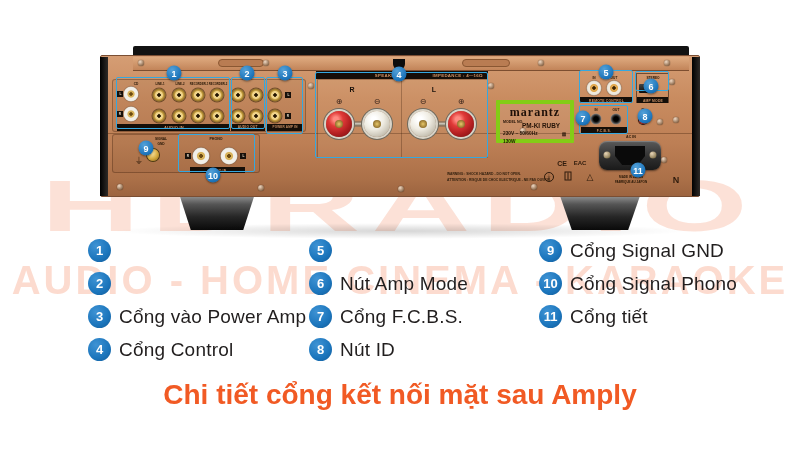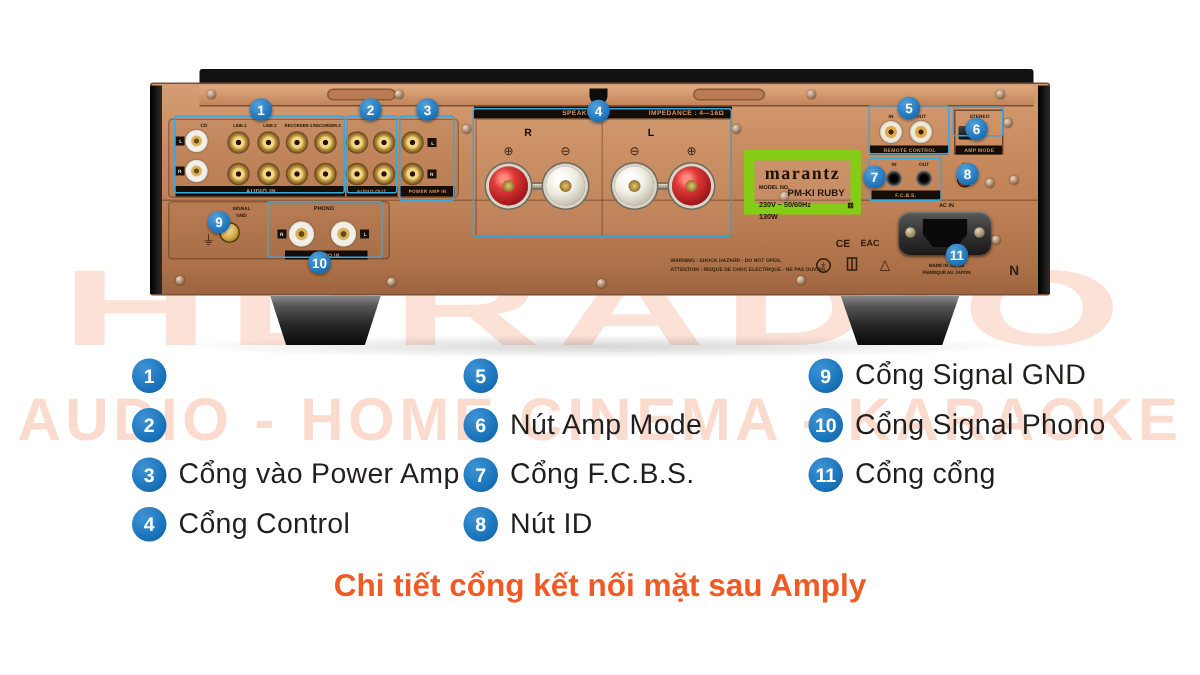--- a/index.html
+++ b/index.html
@@ -51,21 +51,21 @@
 
   
   .tt{position:absolute;transform:translate(-50%,-50%) scale(0.5);font-size:8px;font-weight:bold;color:#241505;white-space:nowrap;}
   .sq{position:absolute;width:6px;height:6px;background:#17100a;transform:translate(-50%,-50%);display:flex;align-items:center;justify-content:center;color:#e8dcc8;}
   .sq span{font-size:8px;transform:scale(0.4);font-weight:bold;}
   .chl{position:absolute;transform:translate(-50%,-50%);font-size:7px;font-weight:bold;color:#17100a;}
   .pm{position:absolute;transform:translate(-50%,-50%);font-size:8px;color:#3a241a;}
   .warnline{position:absolute;font-size:8px;font-weight:bold;color:#32200f;white-space:nowrap;transform:scale(0.42);transform-origin:0 0;}
 
   
-  .plate{left:496px;top:100px;width:78px;height:43px;border:7px solid #84cc16;border-radius:1px;background:rgba(255,240,225,0.10);}
+  .plate{left:496px;top:100px;width:78px;height:43px;border:4px solid #84cc16;border-radius:1px;background:rgba(255,240,225,0.10);}
   .plate .brand{position:absolute;left:50%;top:1px;transform:translateX(-50%);font-family:"Liberation Serif","DejaVu Serif",serif;font-weight:bold;font-size:12px;letter-spacing:1px;color:#1f1008;}
   .plate .small{position:absolute;font-size:8px;font-weight:bold;color:#241307;white-space:nowrap;transform-origin:0 0;}
 
   
   .acin{left:599px;top:141px;width:62px;height:29px;border-radius:8px;background:linear-gradient(180deg,#5a5a5a,#303030 55%,#1a1a1a);box-shadow:inset 0 1px 1px rgba(255,255,255,0.25),0 1px 2px rgba(0,0,0,0.5);}
   .acsocket{left:615px;top:146px;width:30px;height:19px;background:#0a0a0a;clip-path:polygon(0 0,100% 0,100% 52%,76% 100%,24% 100%,0 52%);}
   .acscrew{width:7px;height:7px;border-radius:50%;background:radial-gradient(circle at 35% 30%,#e8d6b8,#9a8a64 60%,#4e4228);transform:translate(-50%,-50%);position:absolute;}
 
   
   .mark{position:absolute;transform:translate(-50%,-50%);color:#2e1b0c;}
@@ -76,21 +76,21 @@
 
   
   .cbox{position:absolute;border:1.5px solid #35a8e0;border-radius:2px;z-index:4;}
   .co{position:absolute;width:15px;height:15px;border-radius:50%;background:radial-gradient(circle at 38% 30%,#54a1d8,#1d75bb 65%,#14558b);color:#fff;font-size:9px;font-weight:bold;display:flex;align-items:center;justify-content:center;transform:translate(-50%,-50%);box-shadow:0 1px 2px rgba(0,0,0,0.45);z-index:5;}
 
   
   .lcol{position:absolute;top:239px;z-index:2;}
   .lrow{display:flex;align-items:center;gap:8px;height:23px;margin-bottom:10px;}
   .lnum{width:23px;height:23px;border-radius:50%;background:radial-gradient(circle at 35% 30%,#3f93d4,#1b75bc 60%,#135a96);color:#fff;font-weight:bold;font-size:13px;display:flex;align-items:center;justify-content:center;flex:0 0 23px;}
   .ltxt{font-size:19px;color:#211e1e;letter-spacing:0.2px;}
-  .caption{position:absolute;left:0;right:0;top:379px;text-align:center;font-size:21px;font-weight:bold;color:#f15a24;z-index:2;}
+  .caption{position:absolute;left:0;right:0;top:379px;text-align:center;font-size:28px;font-weight:bold;color:#f15a24;z-index:2;}
 </style>
 </head>
 <body>
 
 <div class="stage">
 
   <div class="wm wm1"><span>HDRADIO</span></div>
   <div class="wm wm2">AUDIO - HOME CINEMA - KARAOKE</div>
 
   <div class="photo">
@@ -324,18 +324,18 @@
     <div class="lrow">
       <div class="lnum">9</div>
       <div class="ltxt">Cổng Signal GND</div>
     </div>
     <div class="lrow">
       <div class="lnum">10</div>
       <div class="ltxt">Cổng Signal Phono</div>
     </div>
     <div class="lrow">
       <div class="lnum">11</div>
-      <div class="ltxt">Cổng cổng</div>
+      <div class="ltxt">Cổng tiết</div>
     </div>
   </div>
 
   <div class="caption">Chi tiết cổng kết nối mặt sau Amply</div>
 </div>
 
 </body></html>

